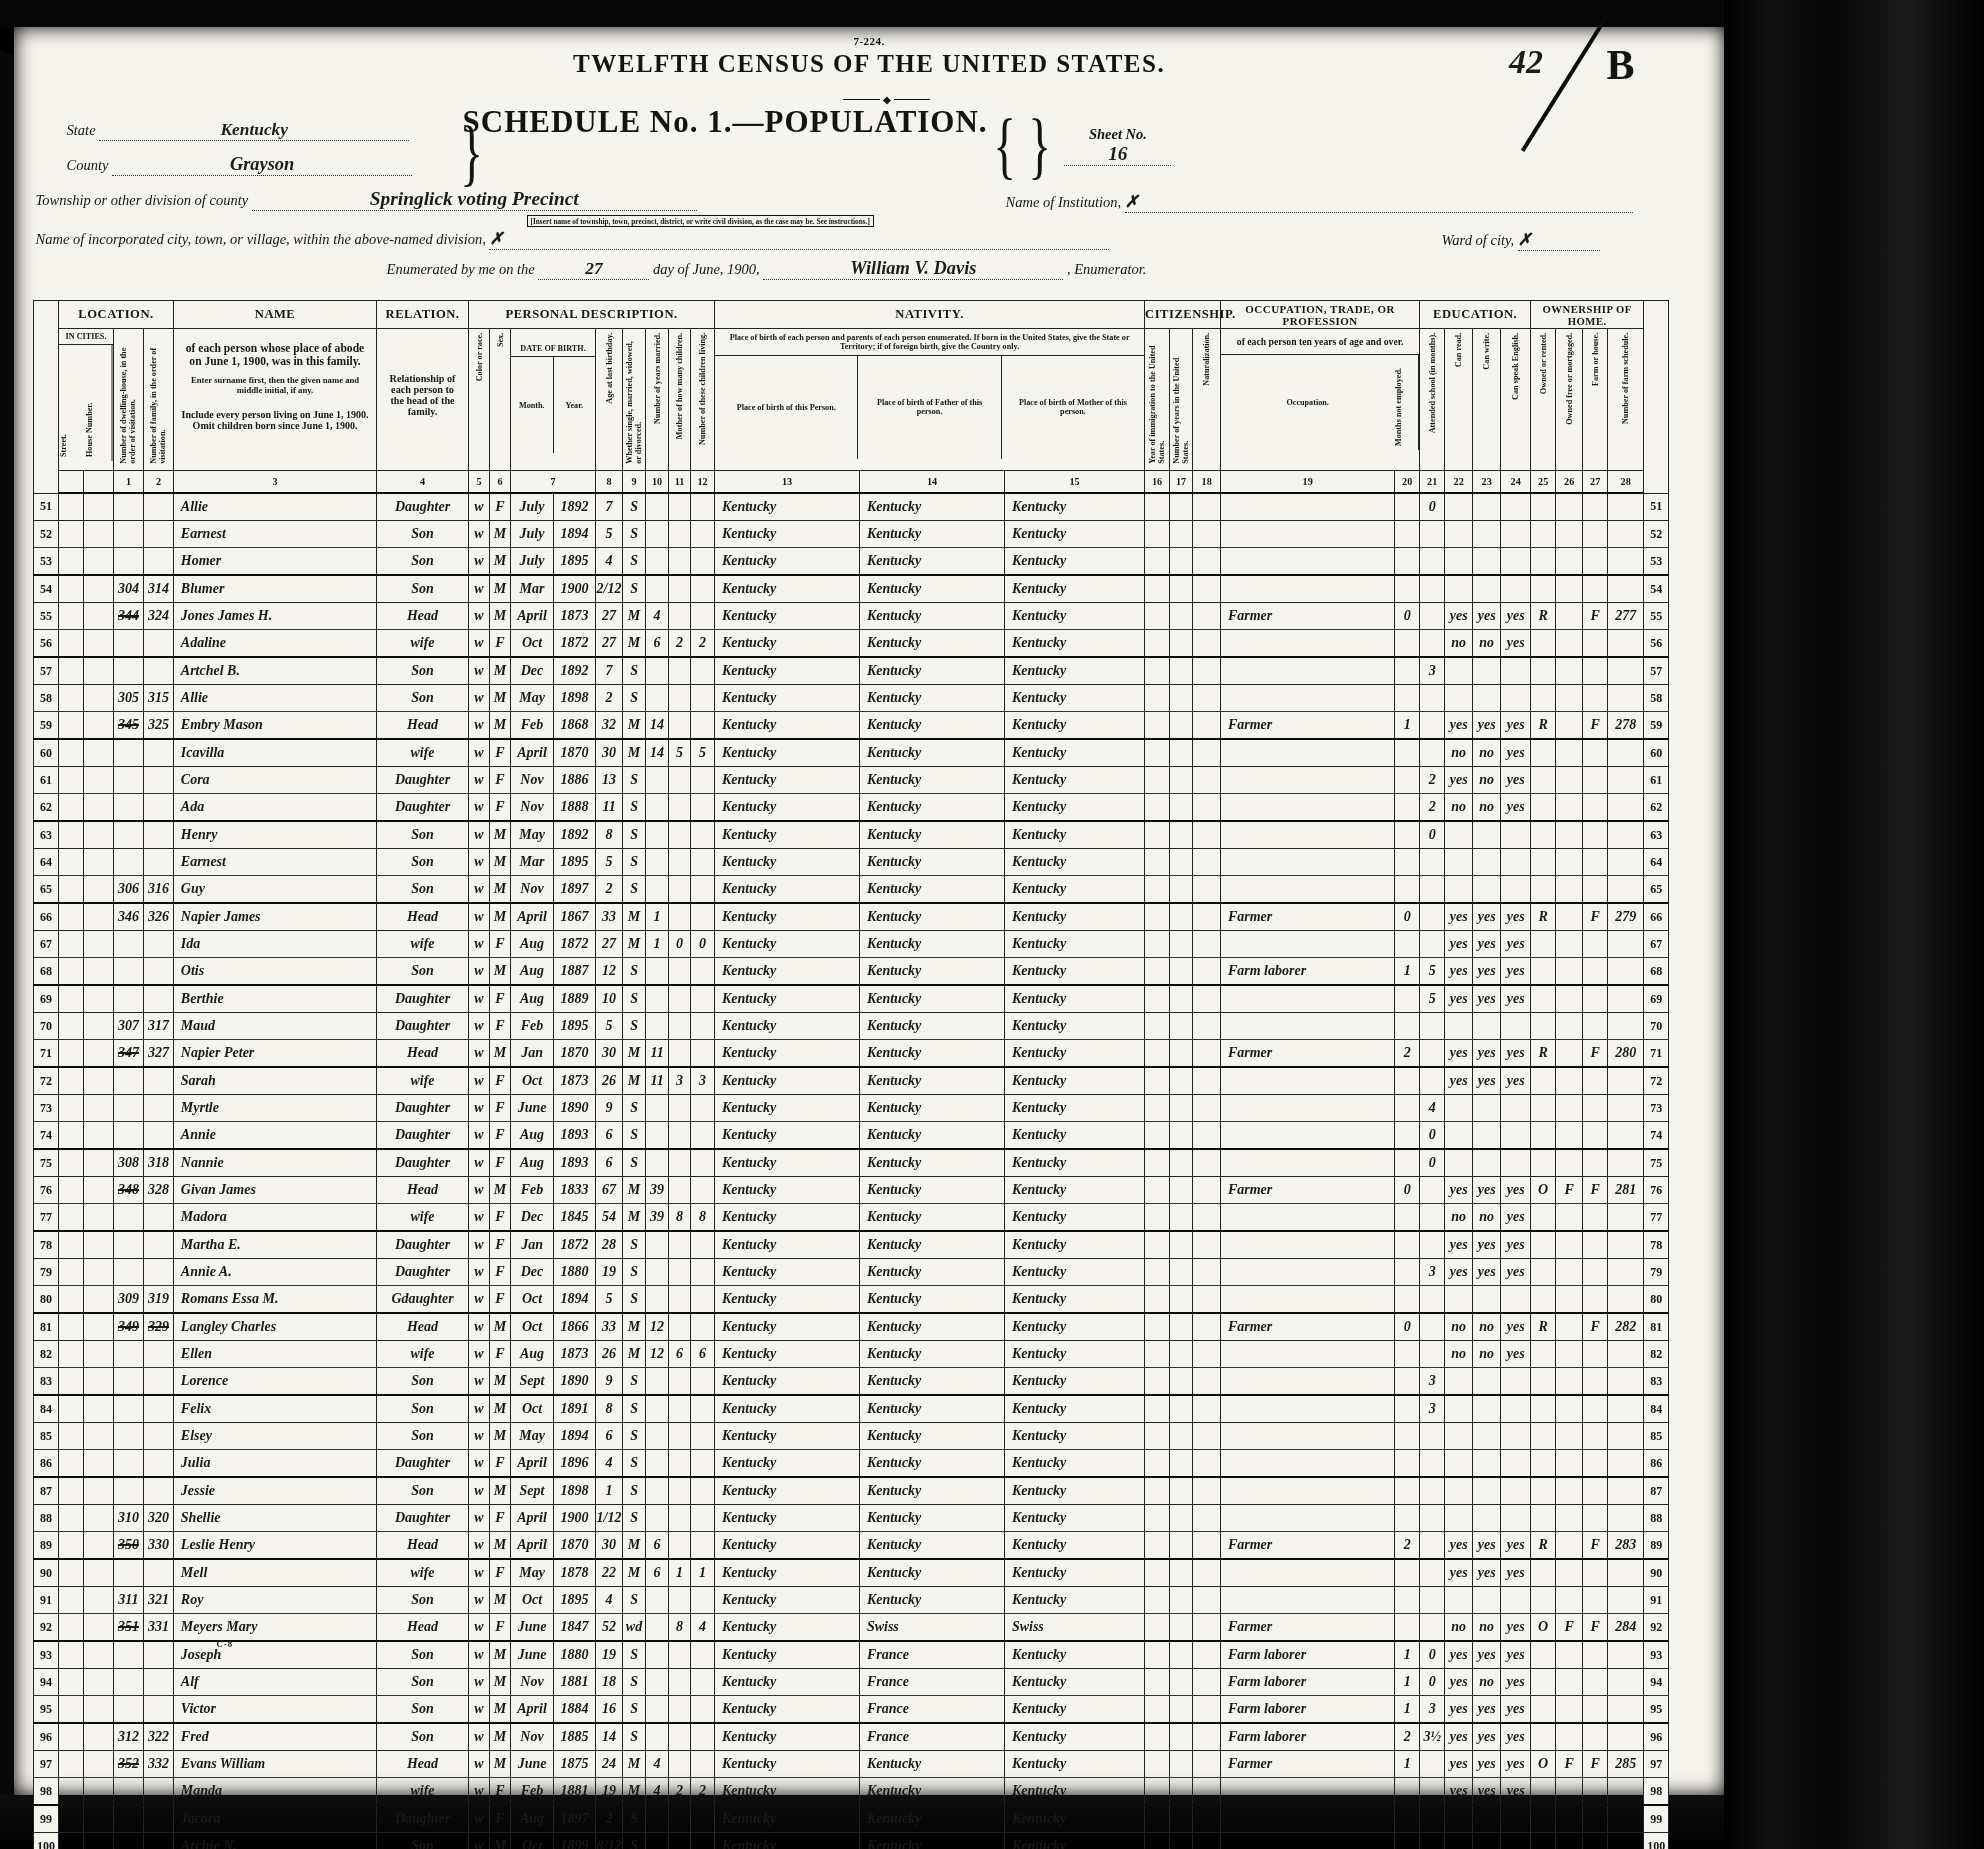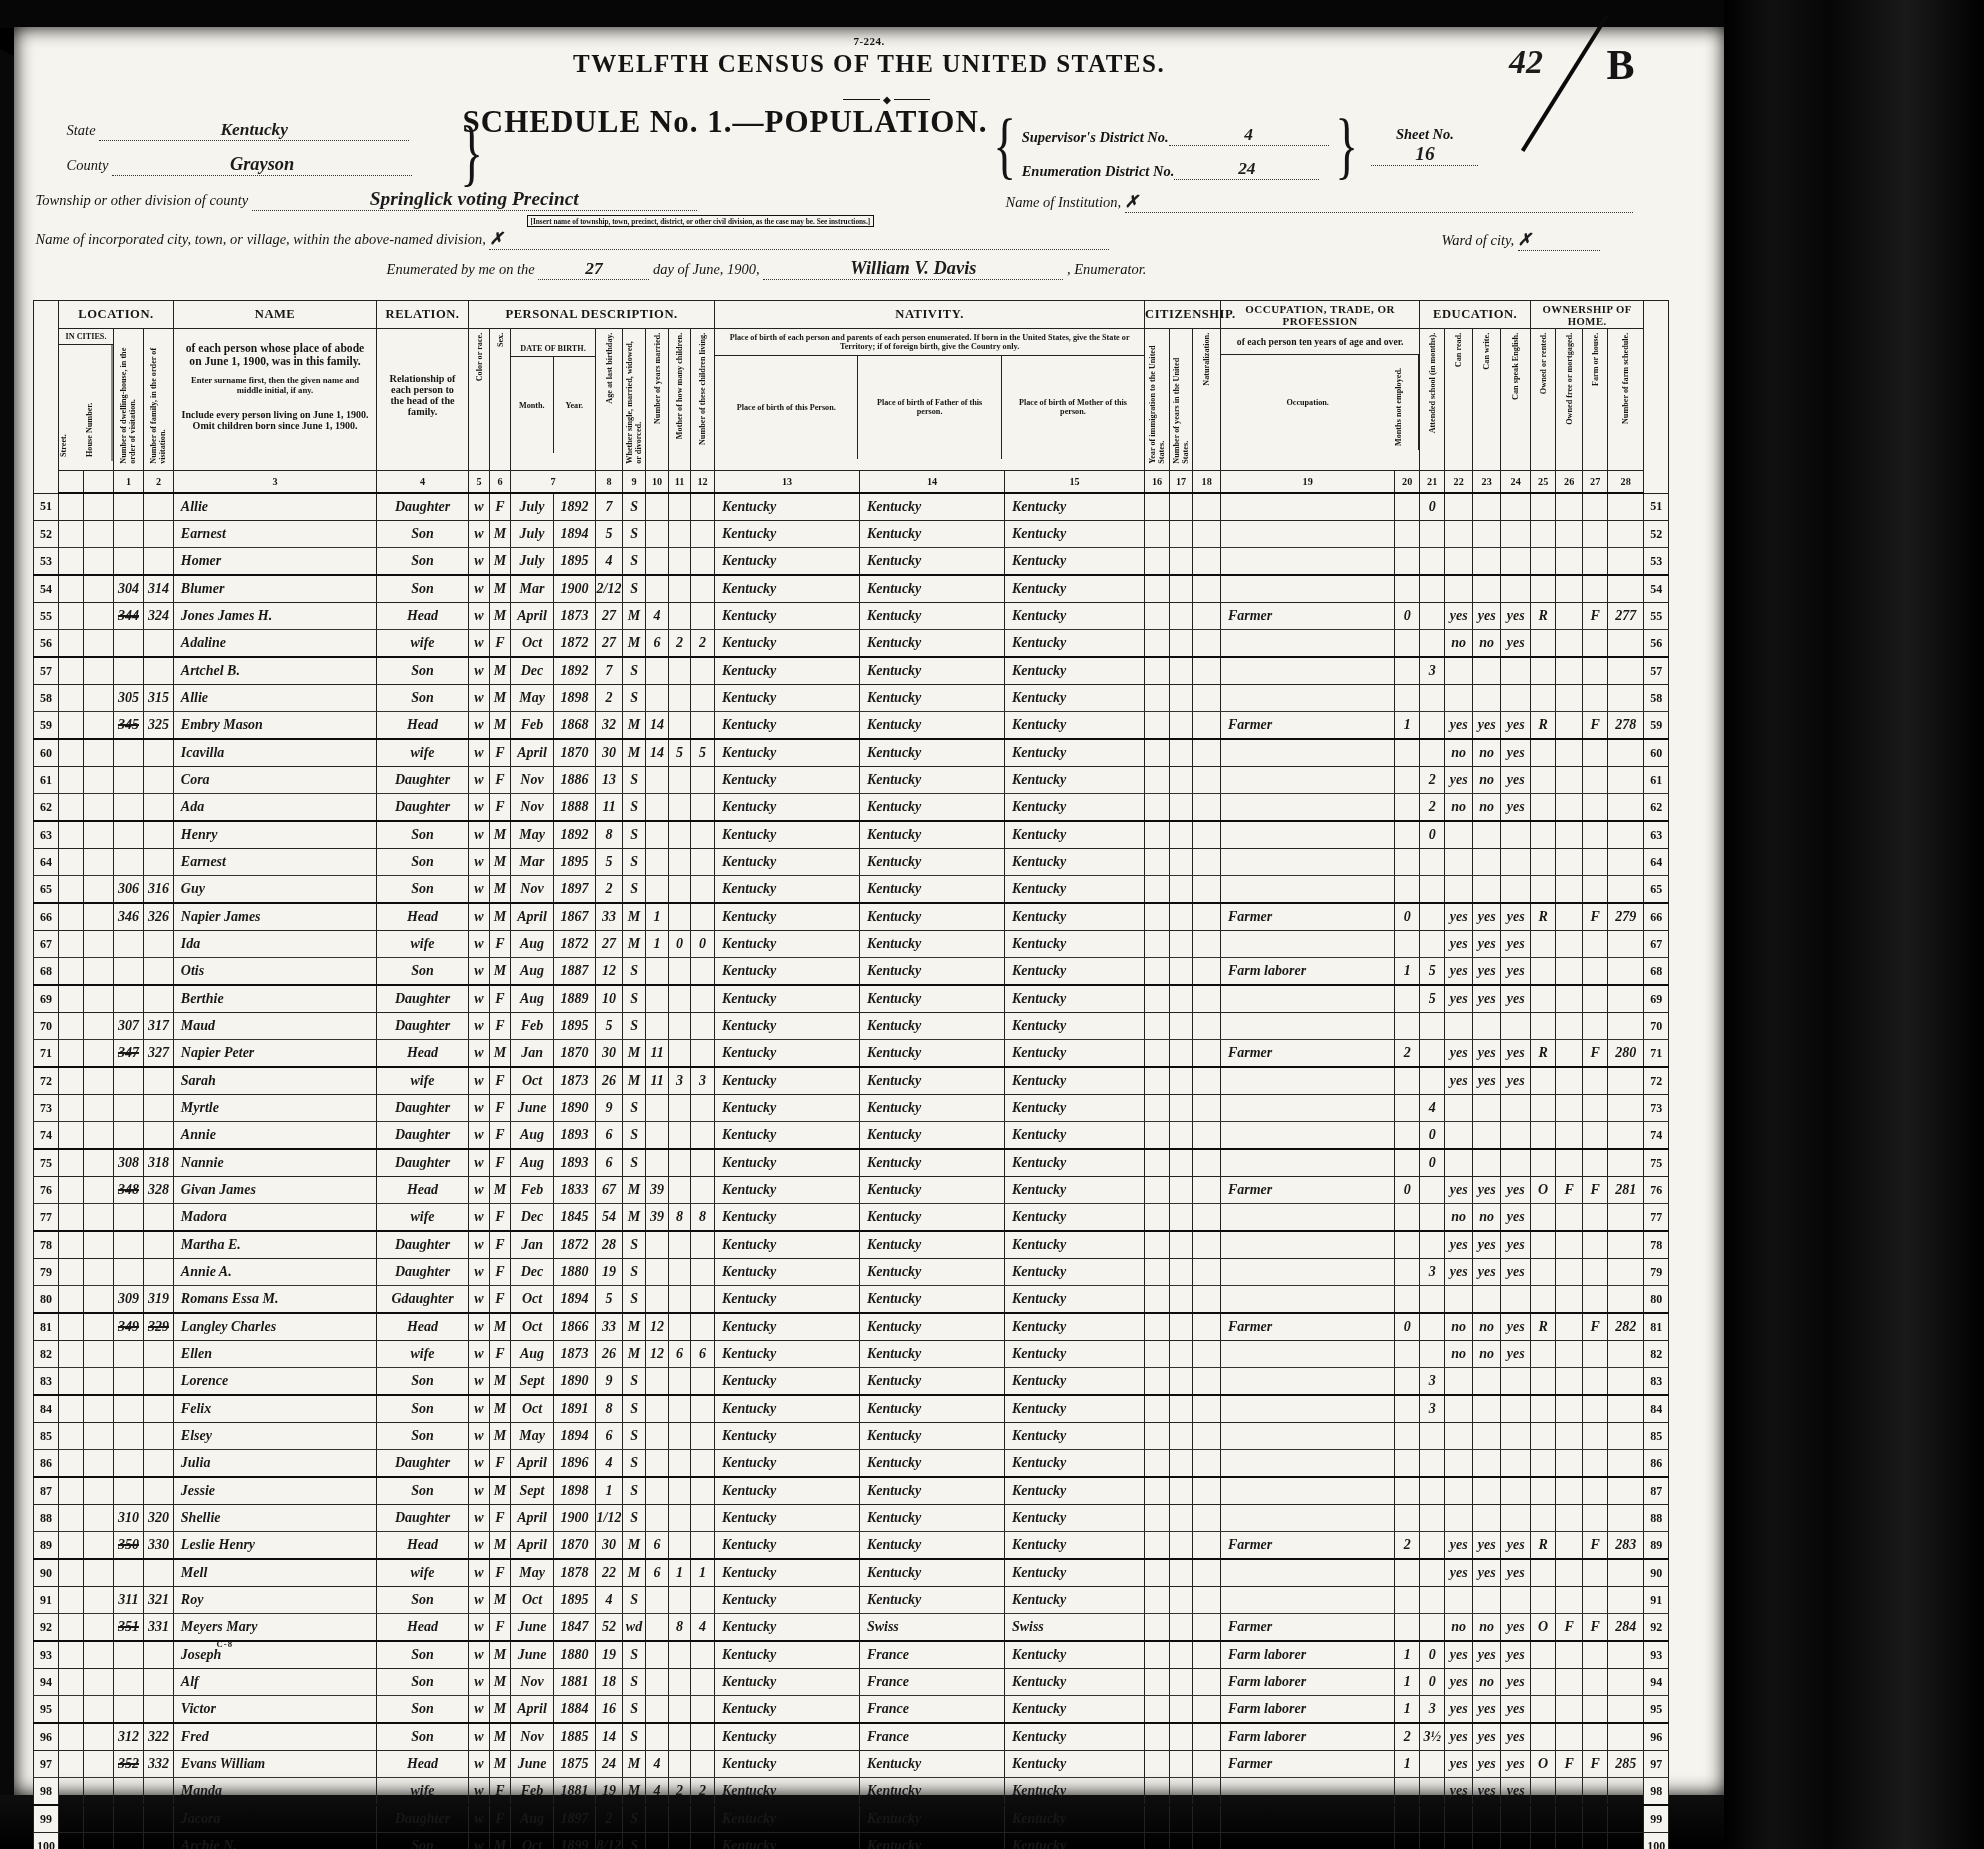--- a/index.html
+++ b/index.html
@@ -90,48 +90,38 @@
       </div>
       <div class="row">
         <span class="lab">County</span>
         <span class="fill" style="width:300px;"><span class="hw" style="font-size:18.4px;">Grayson</span></span>
       </div>
       <span class="brace" style="position:absolute;left:387px;top:-2.9px;">}</span>
     </div>
 
     <div class="rightblk">
       <span class="brace">{</span>
-      <div class="lns">
-        <div class="ln">
-          <span class="lab" style="font-weight:bold;">Supervisor's District No.</span>
-          <span class="fill" style="width:160px;"><span class="hw" style="font-size:17.4px;">4</span></span>
-        </div>
-        <div class="ln">
-          <span class="lab" style="font-weight:bold;">Enumeration District No.</span>
-          <span class="fill" style="width:145px;"><span class="hw" style="font-size:17.4px;">24</span></span>
-        </div>
-      </div>
       <span class="brace">}</span>
       <div class="sheetblk">
         <div class="lab" style="font-weight:bold;">Sheet No.</div>
         <div class="fill" style="width:107px;"><span class="hw" style="font-size:19.4px;">16</span></div>
       </div>
     </div>
 
     <div class="bigB">B</div>
     <div class="scratch">
       <div class="ln"></div>
       <div class="num hw">42</div>
     </div>
 
     <div class="twp">
       <span class="lab">Township or other division of county</span>
       <span class="fill" style="width:445px;"><span class="hw" style="font-size:19.4px;">Springlick voting Precinct</span></span>
     </div>
-    <div class="twpnote">[Insert name of township, town, precinct, district, or other civil division, as the case may be.  See instructions.]</div>
+    <div class="twpnote">[Insert name of township, town, precinct, district, or write civil division, as the case may be.  See instructions.]</div>
     <div class="inst">
       <span class="lab">Name of Institution,</span>
       <span class="fill" style="width:508px;text-align:left;"><span class="hw" style="font-size:16.5px;">✗</span></span>
     </div>
 
     <div class="city">
       <span class="lab">Name of incorporated city, town, or village, within the above-named division,</span>
       <span class="fill" style="width:620px;text-align:left;"><span class="hw" style="font-size:16.5px;">✗</span></span>
     </div>
     <div class="ward">

